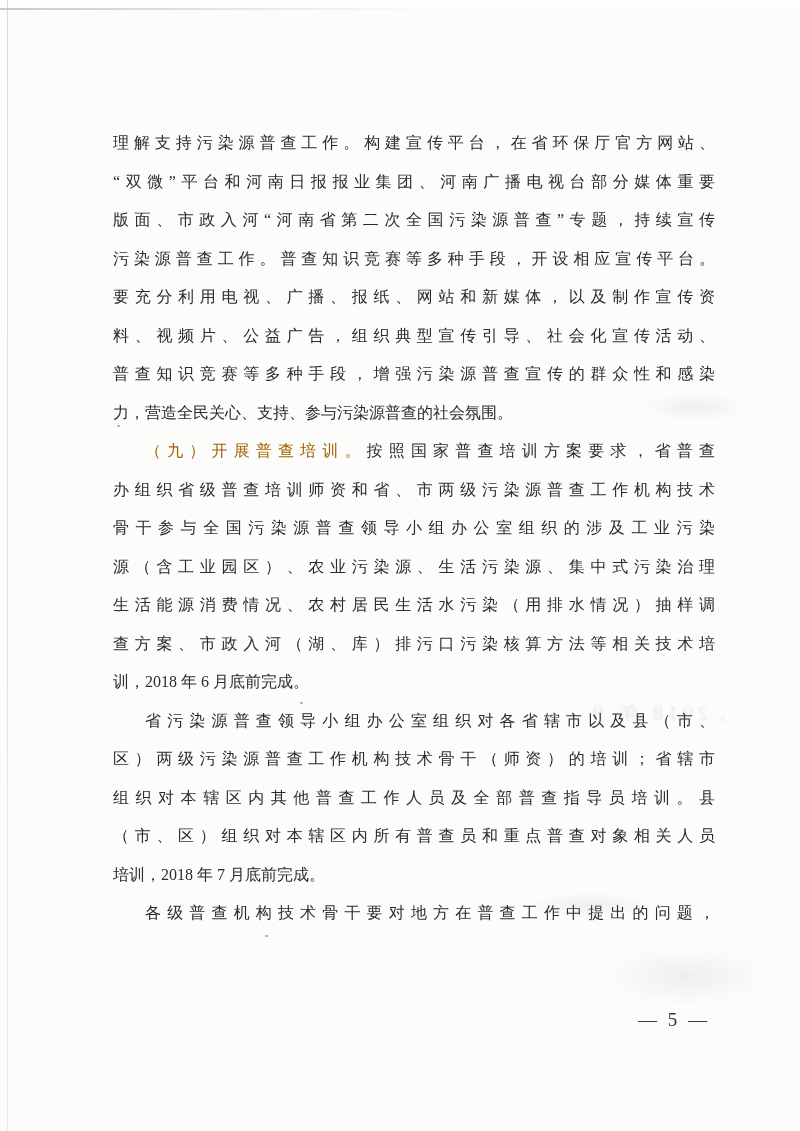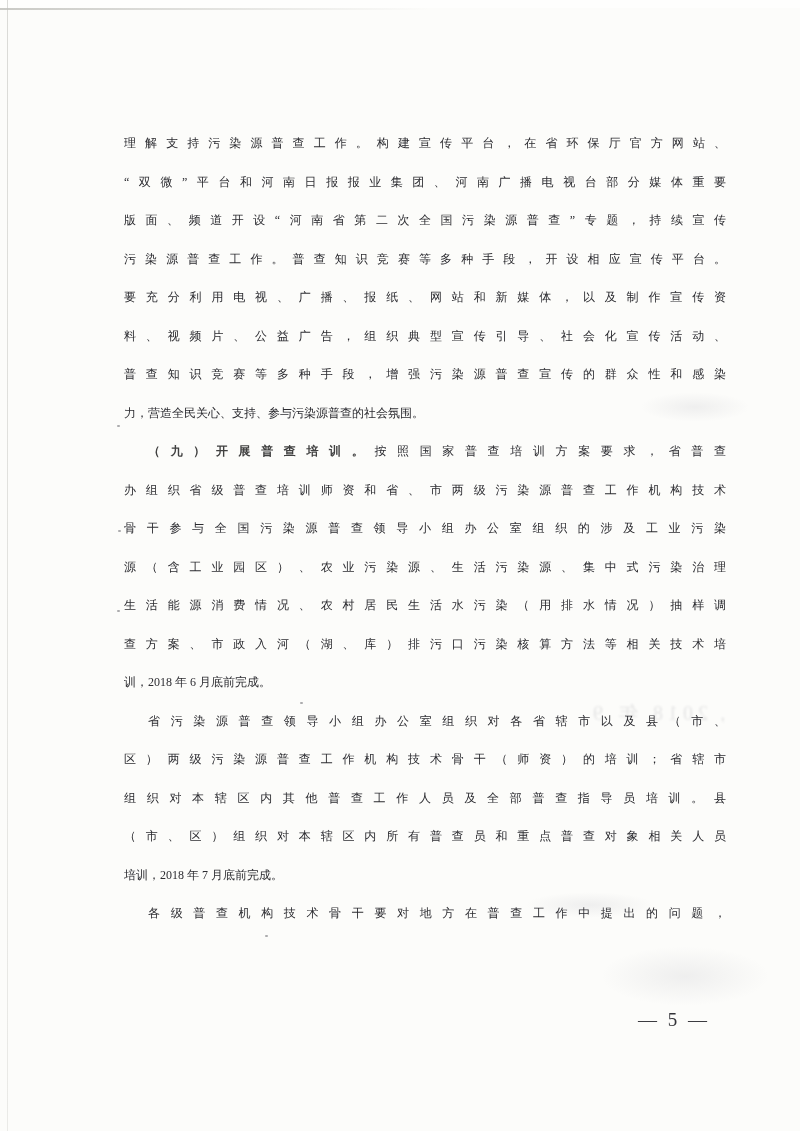--- a/index.html
+++ b/index.html
@@ -22,32 +22,32 @@
   .edge-left {
     position: absolute; left: 7px; top: 0; width: 1px; height: 100%;
     background: linear-gradient(to bottom, rgba(190,190,185,0.55), rgba(200,200,195,0.35));
   }
   .corner-light {
     position: absolute; left: 0; top: 0; width: 100%; height: 8px;
     background: #ffffff; opacity: 0.6;
   }
   
   .content {
-    position: absolute; left: 124px; top: 124px; width: 602px;
-    font-size: 12px; line-height: 38.5px;
+    position: absolute; left: 113px; top: 124px; width: 602px;
+    font-size: 16px; line-height: 38.5px;
     color: #2b2b30;
   }
   .line {
     height: 38.5px; overflow: hidden;
     text-align: justify; text-align-last: justify;
     text-justify: inter-ideograph;
   }
   .line.last { text-align-last: left; }
   .line.indent { text-indent: 2em; }
-  .line b { font-weight: 700; color: #404040; }
+  .line b { font-weight: 400; color: #a16207; }
   
   .page-number {
     position: absolute; top: 1006px; right: 90px;
     font-size: 19px; line-height: 28px; letter-spacing: 3px;
     color: #333338;
   }
   
   .bleed {
     position: absolute;
     transform: scaleX(-1);
@@ -76,21 +76,21 @@
 
 <div class="page">
 
   <div class="corner-light"></div>
   <div class="edge-top"></div>
   <div class="edge-left"></div>
 
   <div class="content">
       <div class="line">理解支持污染源普查工作。构建宣传平台，在省环保厅官方网站、</div>
       <div class="line">“双微”平台和河南日报报业集团、河南广播电视台部分媒体重要</div>
-      <div class="line">版面、频道开设“河南省第二次全国污染源普查”专题，持续宣传</div>
+      <div class="line">版面、市政入河“河南省第二次全国污染源普查”专题，持续宣传</div>
       <div class="line">污染源普查工作。普查知识竞赛等多种手段，开设相应宣传平台。</div>
       <div class="line">要充分利用电视、广播、报纸、网站和新媒体，以及制作宣传资</div>
       <div class="line">料、视频片、公益广告，组织典型宣传引导、社会化宣传活动、</div>
       <div class="line">普查知识竞赛等多种手段，增强污染源普查宣传的群众性和感染</div>
       <div class="line last">力，营造全民关心、支持、参与污染源普查的社会氛围。</div>
       <div class="line indent"><b>（九）开展普查培训。</b>按照国家普查培训方案要求，省普查</div>
       <div class="line">办组织省级普查培训师资和省、市两级污染源普查工作机构技术</div>
       <div class="line">骨干参与全国污染源普查领导小组办公室组织的涉及工业污染</div>
       <div class="line">源（含工业园区）、农业污染源、生活污染源、集中式污染治理</div>
       <div class="line">生活能源消费情况、农村居民生活水污染（用排水情况）抽样调</div>

